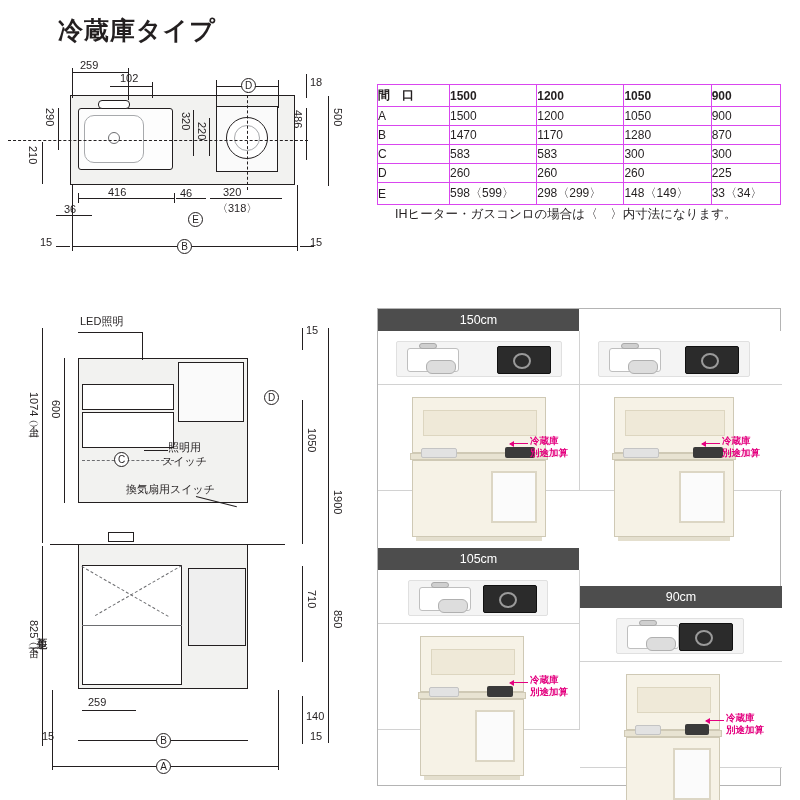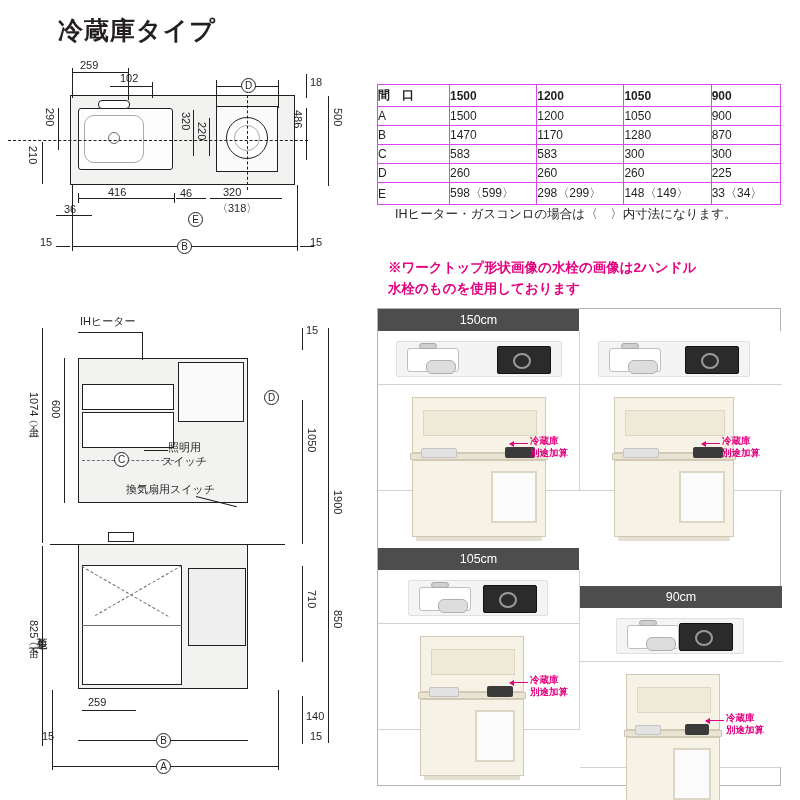--- a/index.html
+++ b/index.html
@@ -219,21 +219,21 @@
     <div class="fillbox" style="left:58px; top:244px; width:170px; height:145px; background:#f2f2f0;"></div>
     <div class="box" style="left:62px; top:265px; width:100px; height:120px; background:#fff;"></div>
     <div class="dl hline" style="left:62px; top:325px; width:100px; background:#6d6e71;"></div>
     <div class="dash-h" style="left:62px; top:266px; width:100px; transform:rotate(30deg); transform-origin:left top;"></div>
     <div class="dash-h" style="left:162px; top:266px; width:100px; transform:rotate(150deg); transform-origin:left top;"></div>
     <div class="box" style="left:168px; top:268px; width:58px; height:78px; background:#efefef;"></div>
 
     <div class="dl hline" style="left:30px; top:244px; width:235px;"></div>
     <div class="box" style="left:88px; top:232px; width:26px; height:10px; background:#fff;"></div>
 
-    <div class="lbl" style="left:60px; top:14px;">IHヒーター</div>
+    <div class="lbl" style="left:60px; top:14px;">LED照明</div>
     <div class="dl hline" style="left:58px; top:32px; width:64px; background:#231f20;"></div>
     <div class="dl vline" style="left:122px; top:32px; height:28px;"></div>
 
     <div class="lbl" style="left:148px; top:140px;">照明用</div>
     <div class="lbl" style="left:142px; top:154px;">スイッチ</div>
     <div class="dl hline" style="left:124px; top:150px; width:24px;"></div>
 
     <div class="lbl" style="left:106px; top:182px;">換気扇用スイッチ</div>
     <div class="dl hline" style="left:176px; top:196px; width:42px; transform:rotate(14deg); transform-origin:left;"></div>
 
@@ -330,24 +330,20 @@
         <td>148〈149〉</td>
         <td>33〈34〉</td>
       </tr>
     </tbody>
   </table>
 
   <div class="note1">
     <span class="ind">IHヒーター・ガスコンロの場合は〈　〉内寸法になります。</span>
   </div>
 
-  <div class="note2">
-    <div>※ワークトップ形状画像の水栓の画像は2ハンドル</div>
-    <div>水栓のものを使用しております</div>
-  </div>
 
   <div id="grid">
 
     <div class="cell r1c1">
       <div class="hd">150cm</div>
       <div class="top">
         <div class="wt">
           <div class="ws">
               <div class="wsin"></div>
             </div>

